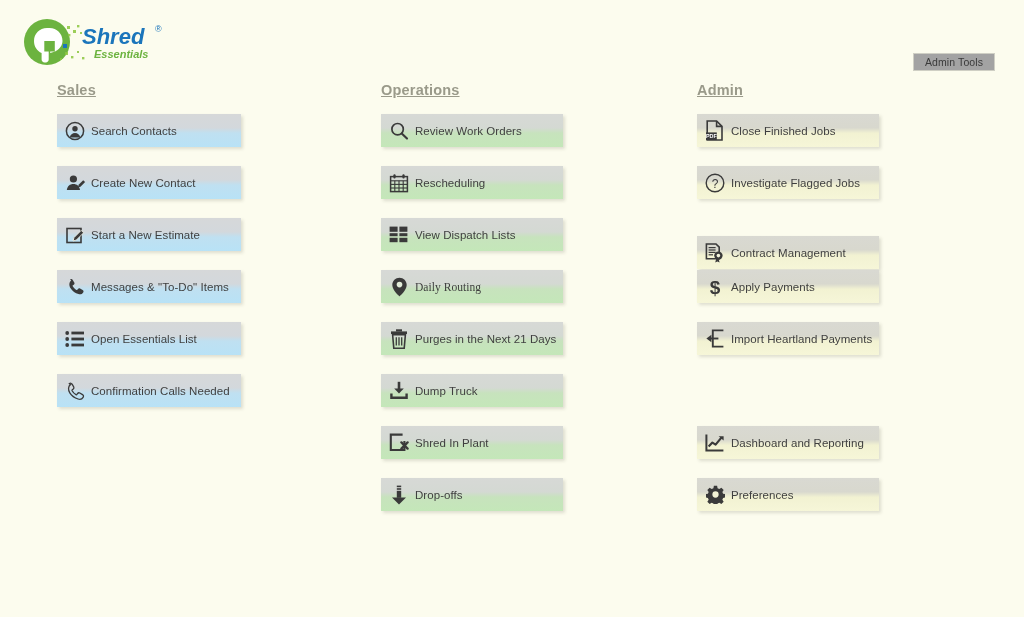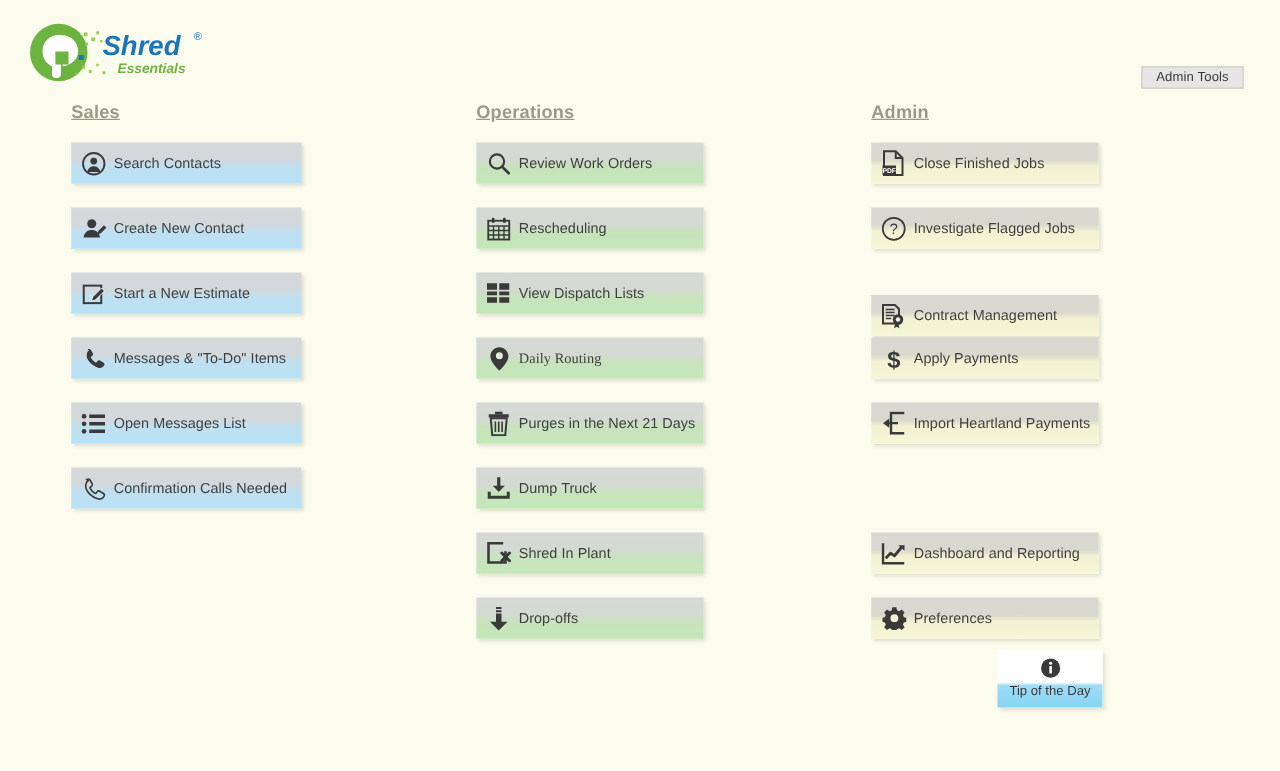--- a/index.html
+++ b/index.html
@@ -29,21 +29,21 @@
   #logo svg { display: block; }
 
   
   #admin-tools {
     position: absolute;
     left: 913px;
     top: 53px;
     width: 82px;
     height: 18px;
     border: 1px solid #cfcfc4;
-    background: #e5e5e5;
+    background: #a3a3a3;
     color: #3a3a3a;
     font-size: 10.5px;
     line-height: 16px;
     text-align: center;
     cursor: pointer;
     letter-spacing: .1px;
   }
 
   
   .column { position: absolute; top: 0; }
@@ -203,21 +203,21 @@
             <g fill="#3a3a3a">
               <circle cx="2.2" cy="3" r="1.9"></circle>
               <circle cx="2.2" cy="9" r="1.9"></circle>
               <circle cx="2.2" cy="15" r="1.9"></circle>
               <rect x="6.4" y="1.6" width="12.6" height="2.8"></rect>
               <rect x="6.4" y="7.6" width="12.6" height="2.8"></rect>
               <rect x="6.4" y="13.6" width="12.6" height="2.8"></rect>
             </g>
           </svg>
         </span>
-        <span class="lbl">Open Messages List</span>
+        <span class="lbl">Open Essentials List</span>
       </div>
       <div class="btn theme-sales" style="top: 374px; left: 0px;">
         <span class="ico">
           <svg width="20" height="20" viewBox="0 0 20 20">
             <path d="M4.4 2.6 c1.1-.7 2.1-.4 2.7 .6 l1.6 2.7 c.5 .9 .3 1.6-.5 2.2 l-1 .7 c-.3 .2-.3 .5-.1 .9 .8 1.5 2.3 3 3.9 3.9 .4 .2 .7 .2 .9-.1 l.7-1 c.6-.8 1.3-1 2.2-.5 l2.7 1.6 c1 .6 1.3 1.6 .6 2.7 -1 1.7-3 2.4-5 1.7 -3.3-1.1-6.3-3.1-8.3-6.2 -1.9-3-1.6-6.6 .6-8.2 z" fill="none" stroke="#3a3a3a" stroke-width="1.3"></path>
           </svg>
         </span>
         <span class="lbl">Confirmation Calls Needed</span>
       </div>
     </div>
@@ -398,24 +398,14 @@
         <span class="ico">
           <svg width="19" height="19" viewBox="0 0 20 20">
             <path d="M8.3 .9 h3.4 l.5 2.5 1.8 .8 2.2-1.4 2.4 2.4 -1.4 2.2 .8 1.8 2.5 .5 v3.4 l-2.5 .5 -.8 1.8 1.4 2.2 -2.4 2.4 -2.2-1.4 -1.8 .8 -.5 2.5 h-3.4 l-.5-2.5 -1.8-.8 -2.2 1.4 -2.4-2.4 1.4-2.2 -.8-1.8 -2.5-.5 v-3.4 l2.5-.5 .8-1.8 -1.4-2.2 2.4-2.4 2.2 1.4 1.8-.8 z" fill="#3a3a3a"></path>
             <circle cx="10" cy="10" r="3.3" fill="#f2f2d5"></circle>
           </svg>
         </span>
         <span class="lbl">Preferences</span>
       </div>
     </div>
 
-  <div id="tip-of-day">
-    <span class="tip-ico">
-      <svg width="17" height="17" viewBox="0 0 20 20">
-        <circle cx="10" cy="10" r="9" fill="#3a3a3a"></circle>
-        <rect x="8.8" y="8" width="2.4" height="7" fill="#ffffff"></rect>
-        <circle cx="10" cy="5.4" r="1.5" fill="#ffffff"></circle>
-      </svg>
-    </span>
-    <span class="tip-lbl">Tip of the Day</span>
-  </div>
 
 </div>
 
 </body></html>

